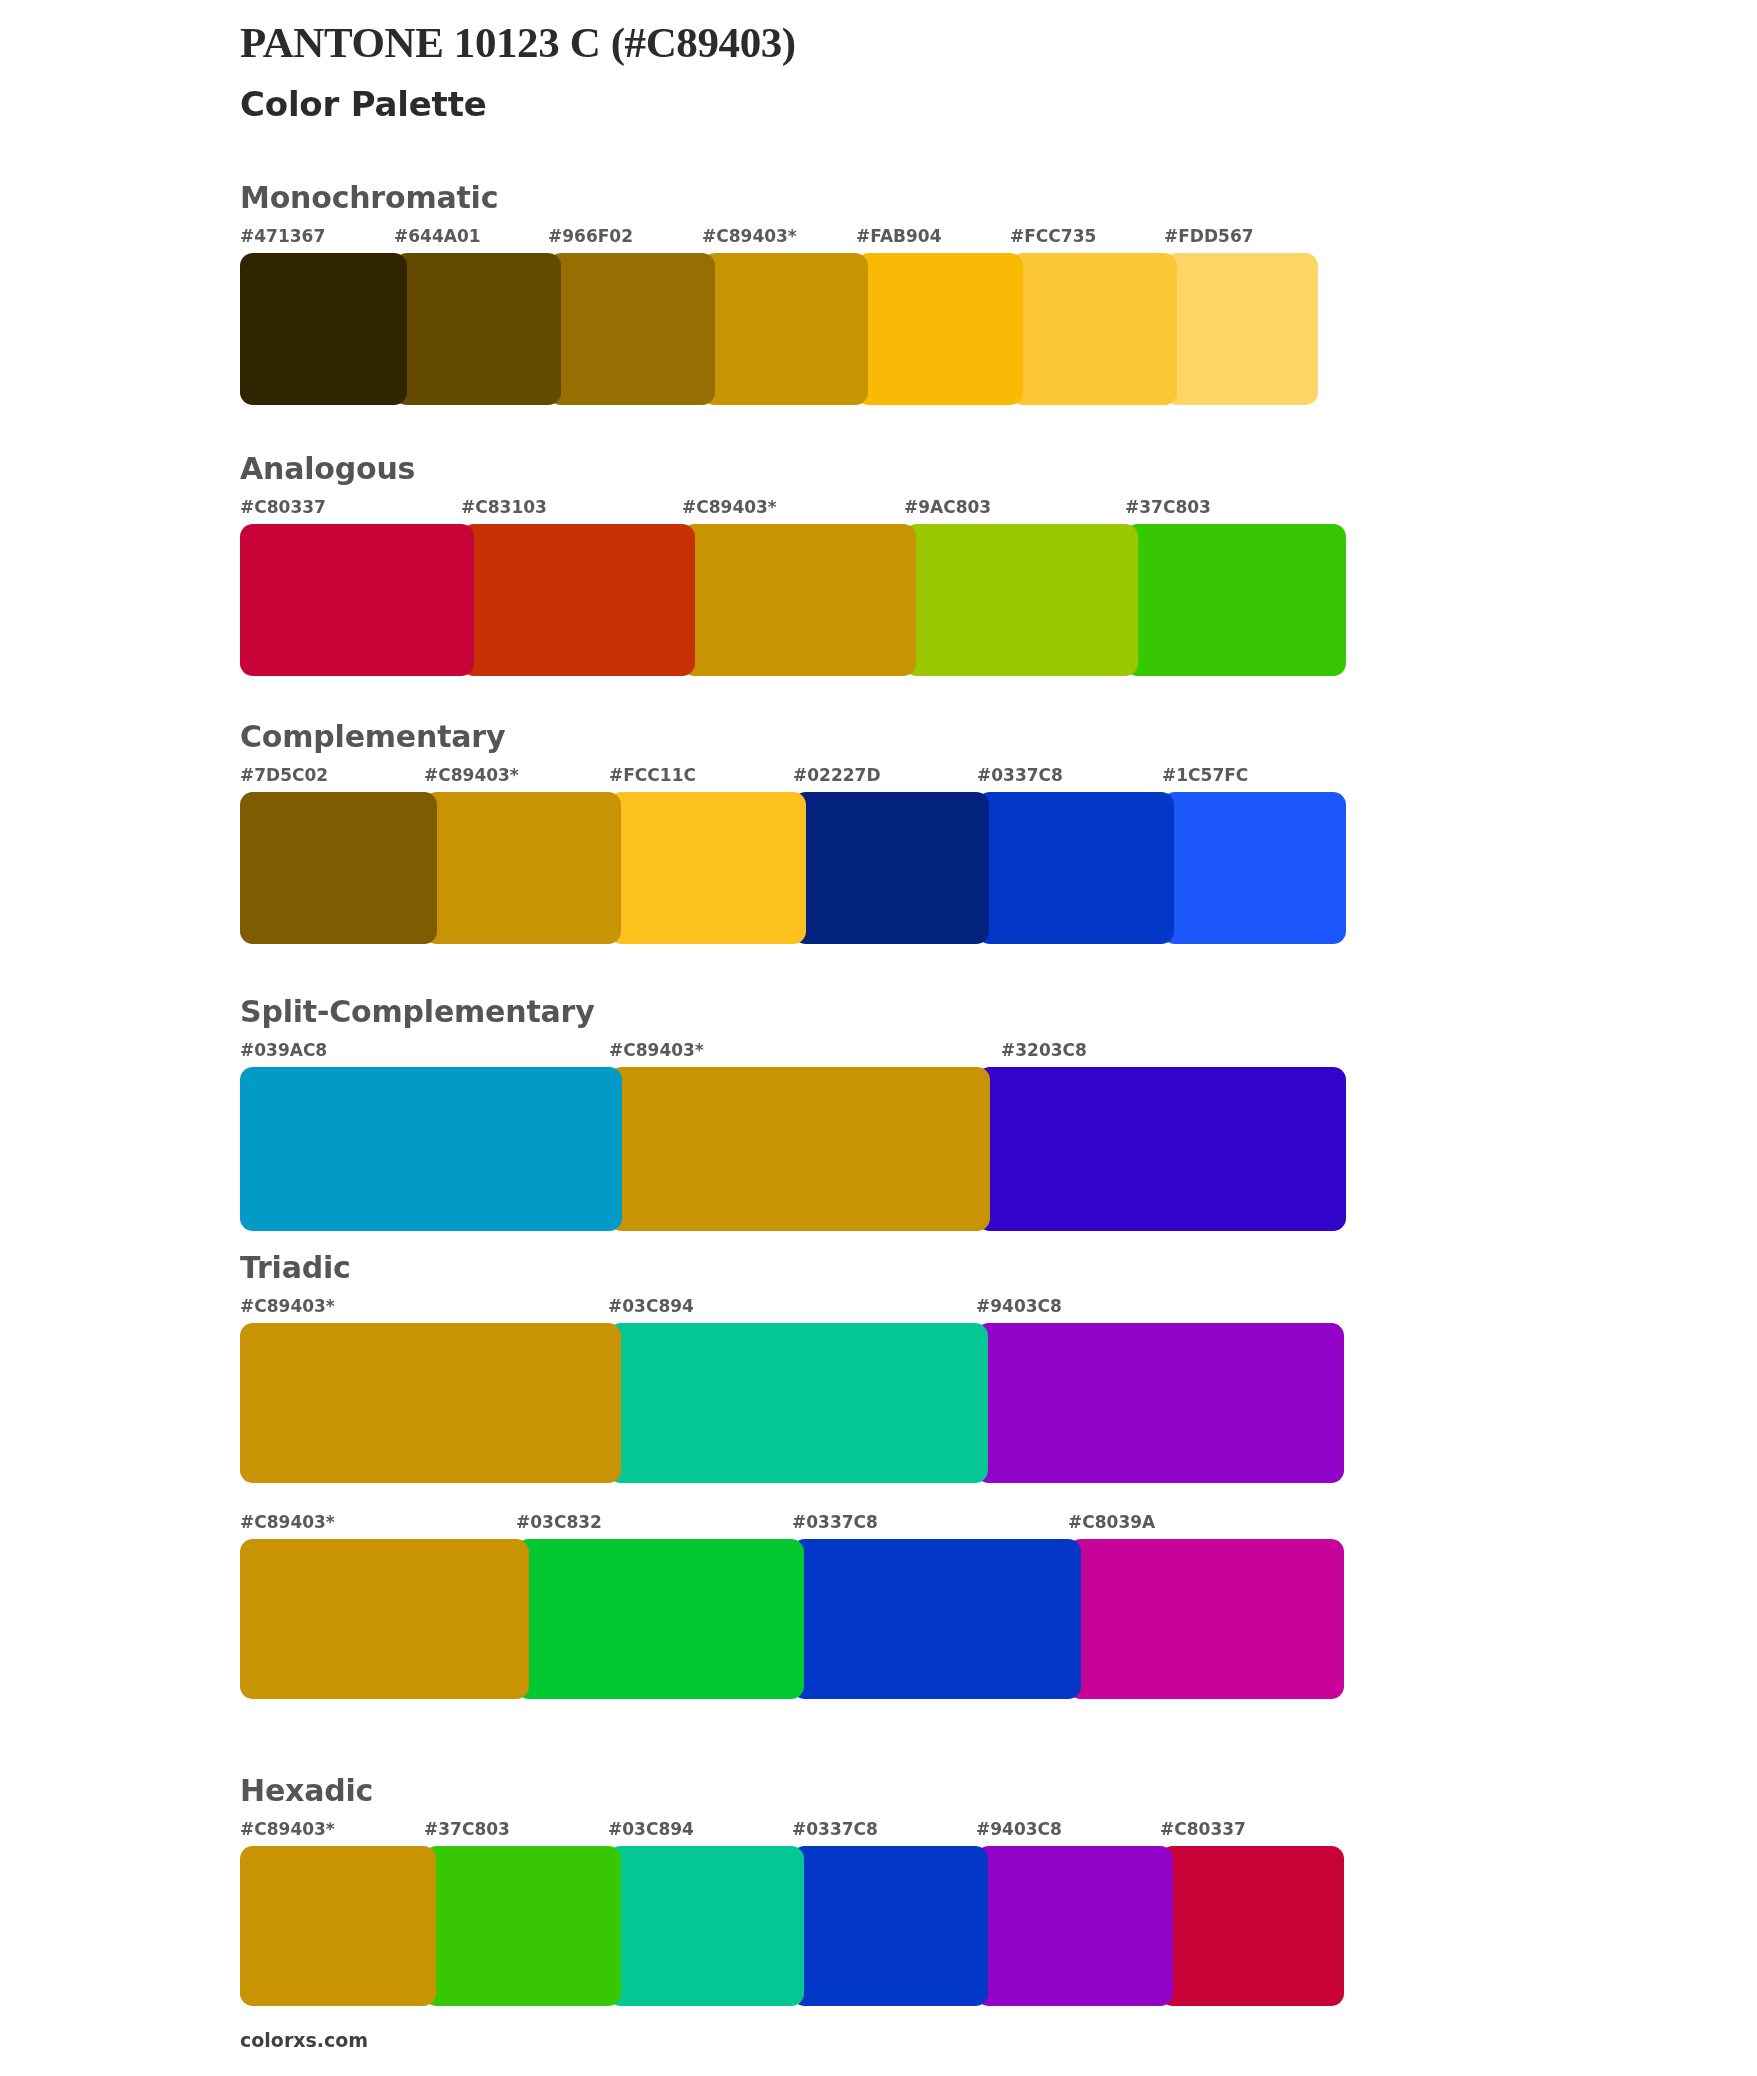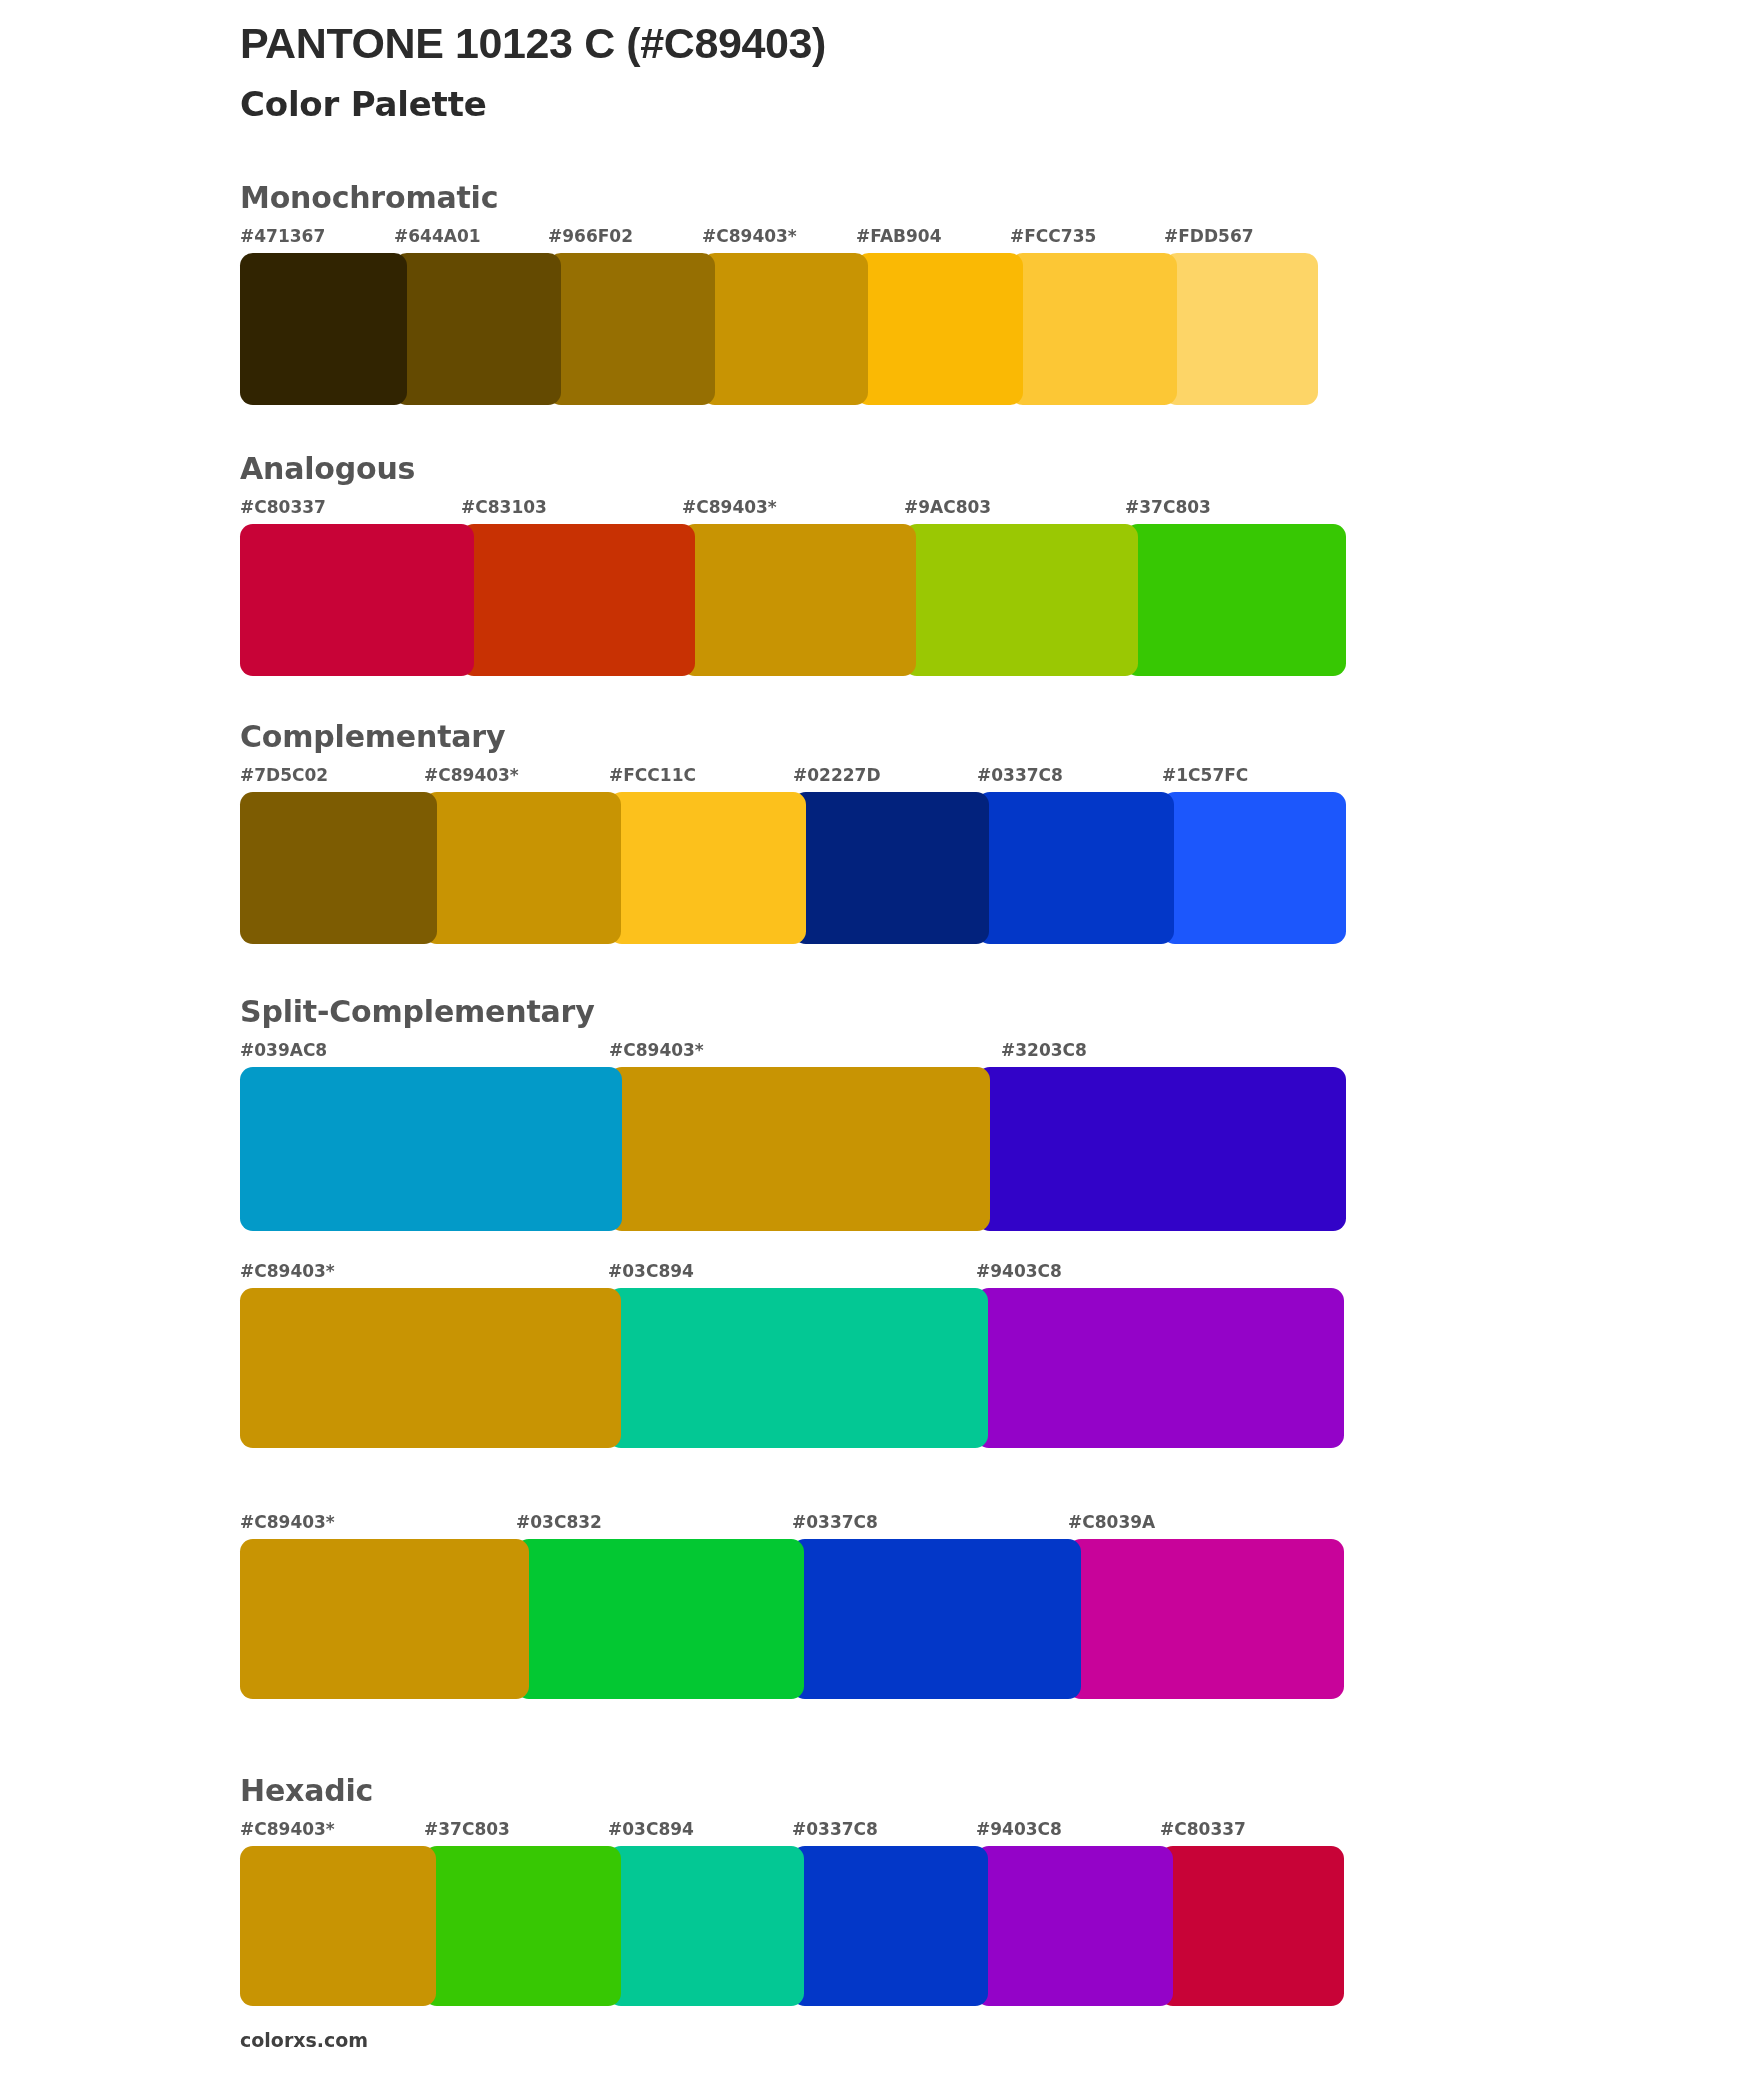--- a/index.html
+++ b/index.html
@@ -26,21 +26,21 @@
 
   
   .header {
     position: absolute;
     left: 240px;
     top: 17.6px;
     width: 1278px;
   }
   .title {
     margin: 0;
-    font-family: Liberation Sans, sans-serif;
+    font-family: Liberation Serif, serif;
     font-size: 43px;
     line-height: 50px;
     font-weight: 700;
     letter-spacing: -0.4px;
     color: #2b2b2b;
     white-space: nowrap;
   }
   .subtitle {
     margin: 0;
     margin-top: 16px;
@@ -186,20 +186,21 @@
           <span class="swatch-label" style="left: 369px;">#C89403*</span>
           <span class="swatch-label" style="left: 737px; margin-left: 24px;">#3203C8</span>
         </div>
         <div class="swatch-row" style="height: 164px;">
           <div class="swatch" title="#039AC8" style="left: 0px; width: 382px; height: 164px; background: rgb(3, 154, 200); z-index: 3;"></div>
           <div class="swatch" title="#C89403*" style="left: 369px; width: 381px; height: 164px; background: rgb(200, 148, 3); z-index: 2;"></div>
           <div class="swatch" title="#3203C8" style="left: 737px; width: 369px; height: 164px; background: rgb(50, 3, 200); z-index: 1;"></div>
         </div>
       </div>
       <div class="section" style="top: 1250px;">
+        <h3 class="section-title">Triadic</h3>
         <div class="labels">
           <span class="swatch-label" style="left: 0px;">#C89403*</span>
           <span class="swatch-label" style="left: 368px;">#03C894</span>
           <span class="swatch-label" style="left: 736px;">#9403C8</span>
         </div>
         <div class="swatch-row" style="height: 160px;">
           <div class="swatch" title="#C89403*" style="left: 0px; width: 381px; height: 160px; background: rgb(200, 148, 3); z-index: 3;"></div>
           <div class="swatch" title="#03C894" style="left: 368px; width: 380px; height: 160px; background: rgb(3, 200, 148); z-index: 2;"></div>
           <div class="swatch" title="#9403C8" style="left: 736px; width: 368px; height: 160px; background: rgb(148, 3, 200); z-index: 1;"></div>
         </div>

